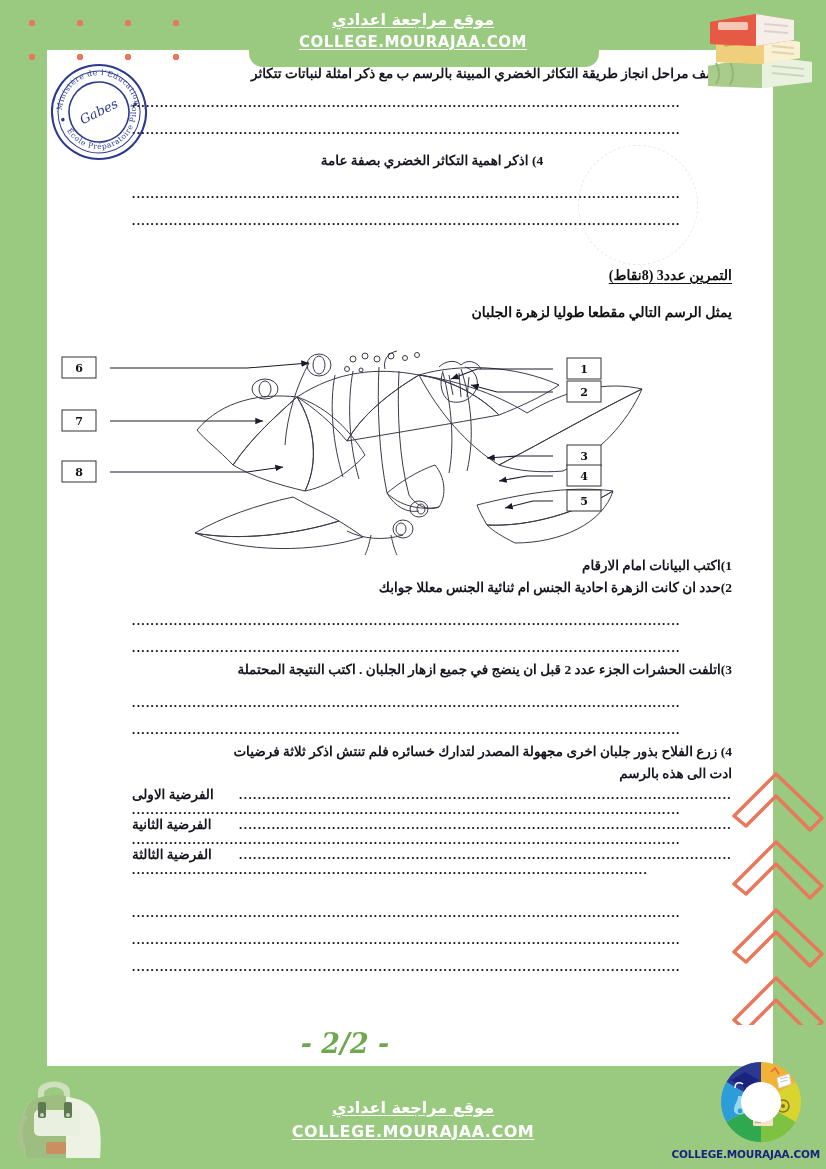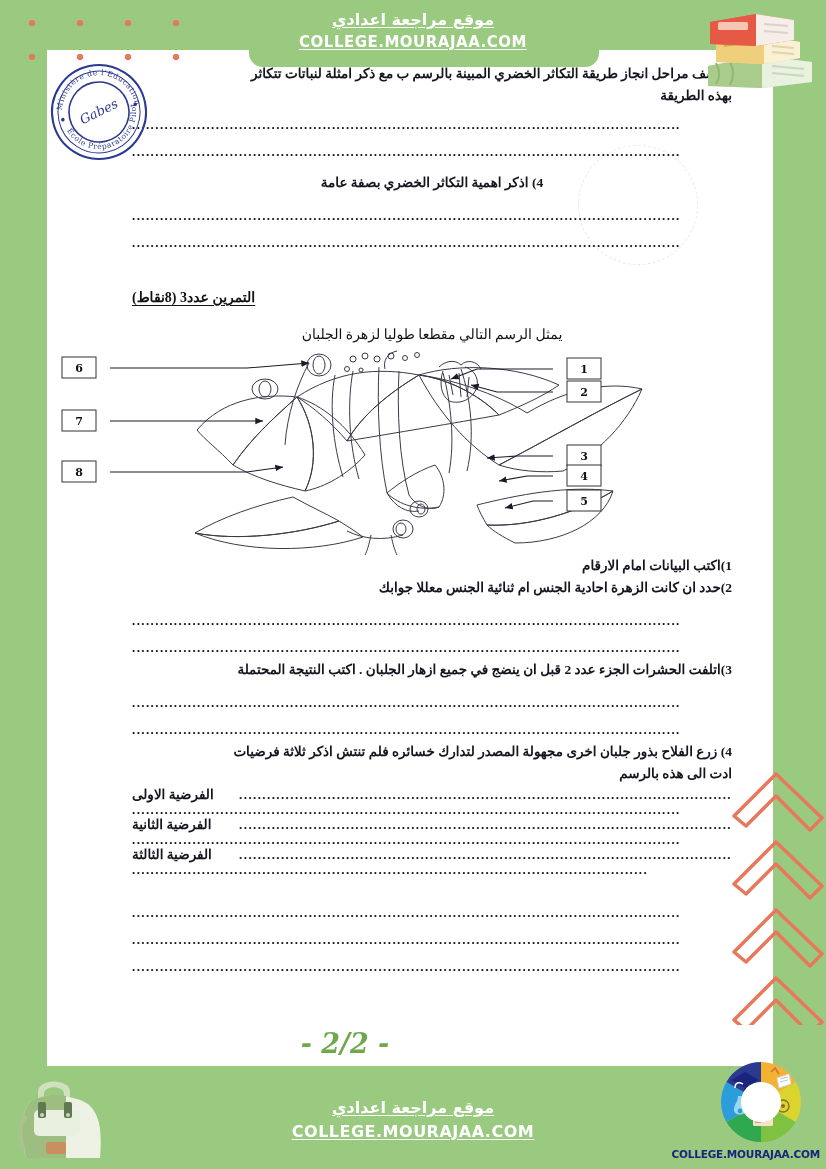--- a/index.html
+++ b/index.html
@@ -86,23 +86,23 @@
     color:#111; font-size:13px; letter-spacing:1.4px; white-space:nowrap;
     direction:ltr; text-align:left; font-weight:bold;
   }
   .spacer6 { height:6px; }
   .spacer10 { height:10px; }
   .spacer14 { height:14px; }
   .spacer20 { height:20px; }
 
   .ex-title {
     font-size:14px; font-weight:bold; text-decoration:underline;
-    text-underline-offset:3px; text-align:left; margin:0; color:#111;
-  }
-  .ex-sub { font-size:14px; font-weight:normal; text-align:center; margin:0; color:#111; }
+    text-underline-offset:3px; text-align:right; margin:0; color:#111;
+  }
+  .ex-sub { font-size:14px; font-weight:bold; text-align:right; margin:0; color:#111; }
 
   .hyp-row { display:flex; flex-direction:row-reverse; align-items:baseline; gap:16px; }
   .hyp-label { font-size:13.5px; font-weight:bold; white-space:nowrap; color:#15151f; }
   .hyp-dots {
     flex:1; overflow:hidden; white-space:nowrap; direction:ltr;
     font-size:13px; letter-spacing:1.4px; font-weight:bold; color:#111;
     text-align:right;
   }
 
   
@@ -144,21 +144,20 @@
 </head>
 <body>
 
 <div id="paper">
   <div id="paper-notch"></div>
   <div id="watermark-circle"></div>
 
   <div class="doc">
 
     <p class="q-line rt">3) صف مراحل انجاز طريقة التكاثر الخضري المبينة بالرسم  ب مع ذكر امثلة لنباتات تتكاثر</p>
-    <p class="q-line rt">بهذه الطريقة</p>
     <div class="spacer10"></div>
     <div class="dotline">......................................................................................................................</div>
     <div class="spacer14"></div>
     <div class="dotline">......................................................................................................................</div>
     <div class="spacer6"></div>
     <p class="q-line center-ish">4) اذكر اهمية التكاثر الخضري بصفة عامة</p>
     <div class="spacer14"></div>
     <div class="dotline">......................................................................................................................</div>
     <div class="spacer14"></div>
     <div class="dotline">......................................................................................................................</div>

